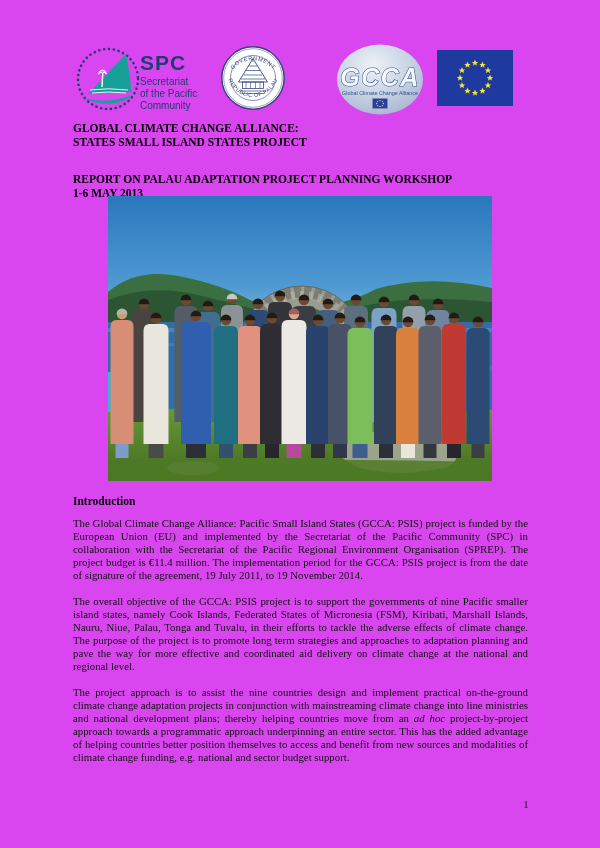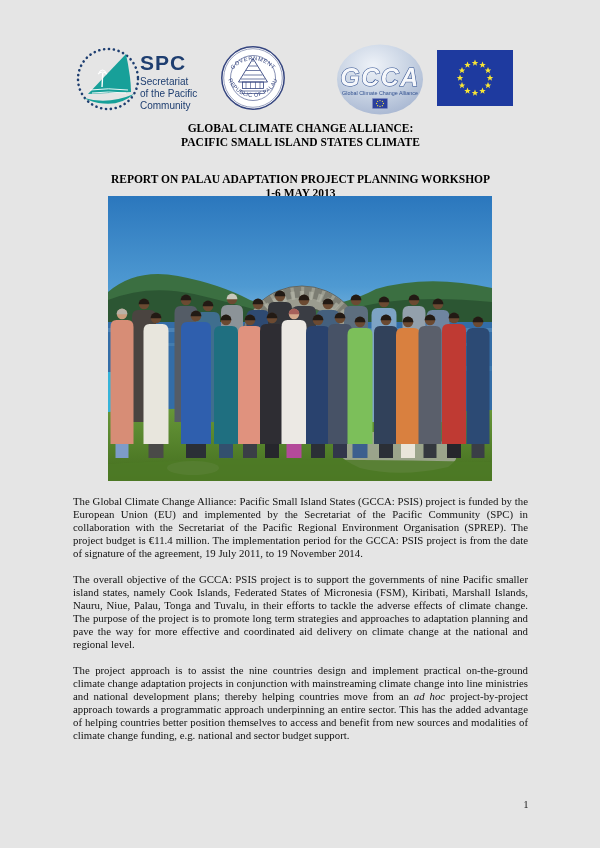--- a/index.html
+++ b/index.html
@@ -1,27 +1,27 @@
 <!DOCTYPE html>
 <html><head>
 <meta charset="utf-8">
 <style>
   html,body{margin:0;padding:0;background:#fff;}
-  .page{position:relative;width:600px;height:848px;background:#e5e5e5;overflow:hidden;
+  .page{position:relative;width:600px;height:848px;background:#d946ef;overflow:hidden;
         font-family:"Liberation Serif", serif;color:#1a1a1a;}
 
   
   .logo{position:absolute;}
   .spc-logo{left:74px;top:42px;}
   .palau-seal{left:220px;top:45px;}
   .gcca-logo{left:336px;top:44px;}
   .eu-flag{left:437px;top:50px;}
 
   
-  .titles{position:absolute;top:122px;left:73px;width:455px;text-align:center;
+  .titles{position:absolute;top:122px;left:73px;width:455px;
           font-weight:bold;font-size:11.5px;line-height:13.5px;color:#000;}
   .subtitle{margin-top:24px;}
 
   
   .photo{position:absolute;left:108px;top:196px;width:384px;height:285px;margin:0;}
   .photo svg{display:block;}
 
   
   .intro{position:absolute;left:73px;top:495px;width:455px;font-size:10.8px;
          line-height:13px;text-align:justify;color:#111;}
@@ -120,21 +120,21 @@
         <use href="#eu-star" x="25" y="35.5"></use>
           <use href="#eu-star" x="23" y="28"></use>
         <use href="#eu-star" x="25" y="20.5"></use>
           <use href="#eu-star" x="30.5" y="15"></use>
       </g>
     </svg>
   </div>
 
   <div class="titles">
     <div>GLOBAL CLIMATE CHANGE ALLIANCE:</div>
-    <div>PACIFIC SMALL ISLAND STATES CLIMATE</div>
+    <div>STATES SMALL ISLAND STATES PROJECT</div>
     <div class="subtitle">REPORT ON PALAU ADAPTATION PROJECT PLANNING WORKSHOP</div>
     <div>1-6 MAY 2013</div>
   </div>
 
   <figure class="photo">
     <svg width="384" height="285" viewBox="0 0 384 285">
       <defs>
         <linearGradient id="sky-grad" x1="0" y1="0" x2="0" y2="1">
           <stop offset="0%" stop-color="#2b77bd"></stop>
           <stop offset="65%" stop-color="#4f9ad2"></stop>
@@ -323,19 +323,20 @@
             <circle cx="370" cy="126" r="5.2" fill="#6b4a32"></circle>
             <path d="M364.6,126.3 A5.4,5.7 0 0 1 375.4,126.3 Z" fill="#221a14"></path>
           </g>
         </g>
 
       <path d="M0,268 Q120,260 384,266 L384,285 L0,285 Z" fill="#4d7a26" opacity="0.85"></path>
     </svg>
   </figure>
 
   <section class="intro">
+    <h2>Introduction</h2>
     <p>The Global Climate Change Alliance: Pacific Small Island States (GCCA: PSIS) project is funded by the European Union (EU) and implemented by the Secretariat of the Pacific Community (SPC) in collaboration with the Secretariat of the Pacific Regional Environment Organisation (SPREP). The project budget is €11.4 million.  The implementation period for the GCCA: PSIS project is from the date of signature of the agreement, 19 July 2011, to 19 November 2014.</p>
     <p>The overall objective of the GCCA: PSIS project is to support the governments of nine Pacific smaller island states, namely Cook Islands, Federated States of Micronesia (FSM), Kiribati, Marshall Islands, Nauru, Niue, Palau, Tonga and Tuvalu, in their efforts to tackle the adverse effects of climate change. The purpose of the project is to promote long term strategies and approaches to adaptation planning and pave the way for more effective and coordinated aid delivery on climate change at the national and regional level.</p>
     <p><span>The project approach is to assist the nine countries design and implement practical on-the-ground climate change adaptation projects in conjunction with mainstreaming climate change into line ministries and national development plans; thereby helping countries move from an </span><em>ad hoc</em><span> project-by-project approach towards a programmatic approach underpinning an entire sector. This has the added advantage of helping countries better position themselves to access and benefit from new sources and modalities of climate change funding, e.g. national and sector budget support.</span></p>
   </section>
 
   <div class="page-number">1</div>
 </div>
 
 </body></html>

